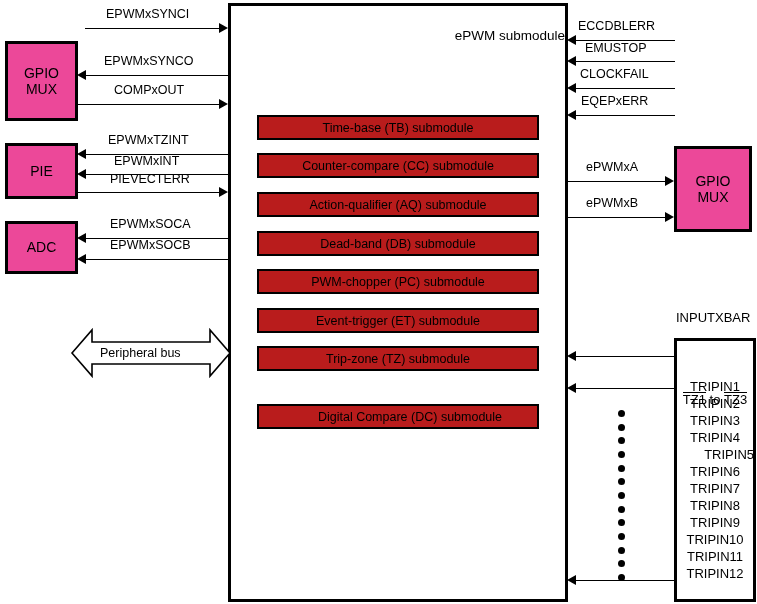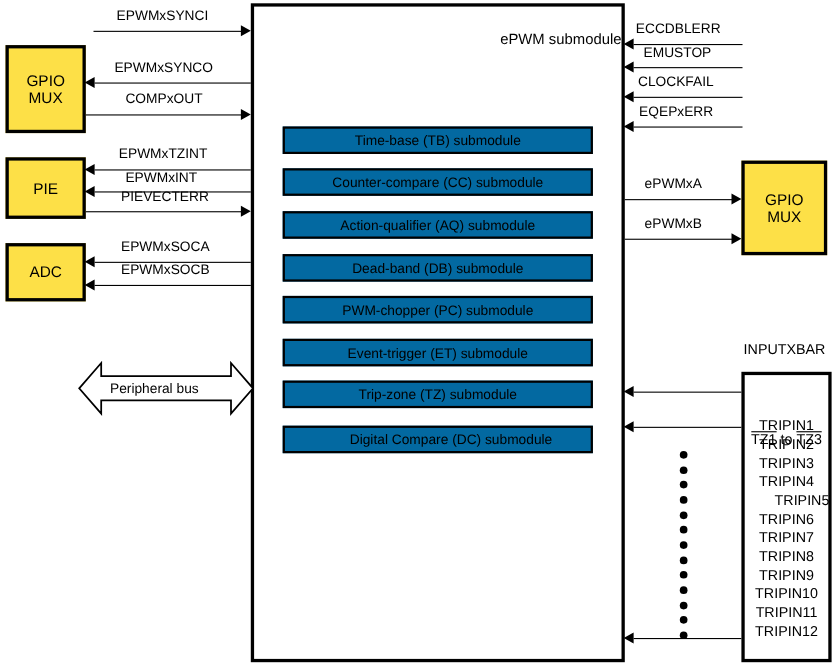--- a/index.html
+++ b/index.html
@@ -12,21 +12,21 @@
     height: 604px;
     background: #ffffff;
     font-family: "Liberation Sans", sans-serif;
     overflow: hidden;
   }
   
   .box {
     position: absolute;
     box-sizing: border-box;
     border: 3px solid #000;
-    background: #fde047;
+    background: #ec4899;
     display: flex;
     align-items: center;
     justify-content: center;
     text-align: center;
     font-size: 14px;
     color: #000;
     line-height: 1.15;
     white-space: pre-line;
   }
   .mainbox {
@@ -40,21 +40,21 @@
     left: 0; right: 0;
     top: 22px;
     text-align: right;
     font-size: 13.5px;
     color: #000;
   }
   .submodule {
     position: absolute;
     box-sizing: border-box;
     border: 2px solid #000;
-    background: #0369a1;
+    background: #b91c1c;
     display: flex;
     align-items: center;
     justify-content: center;
     font-size: 12.5px;
     color: #000;
   }
   
   .hline {
     position: absolute;
     height: 0;
@@ -143,21 +143,21 @@
   <div class="box" style="left:674px; top:146px; width:78px; height:86px;">GPIO
 MUX</div>
 
   <div class="submodule" style="left:257px; top:115px; width:282px; height:25px;">Time-base (TB) submodule</div>
   <div class="submodule" style="left:257px; top:153px; width:282px; height:25px;">Counter-compare (CC) submodule</div>
   <div class="submodule" style="left:257px; top:192px; width:282px; height:25px;">Action-qualifier (AQ) submodule</div>
   <div class="submodule" style="left:257px; top:231px; width:282px; height:25px;">Dead-band (DB) submodule</div>
   <div class="submodule" style="left:257px; top:269px; width:282px; height:25px;">PWM-chopper (PC) submodule</div>
   <div class="submodule" style="left:257px; top:308px; width:282px; height:25px;">Event-trigger (ET) submodule</div>
   <div class="submodule" style="left:257px; top:346px; width:282px; height:25px;">Trip-zone (TZ) submodule</div>
-  <div class="submodule" style="left:257px; top:387px; width:282px; height:25px;padding-left:24px;">Digital Compare (DC) submodule</div>
+  <div class="submodule" style="left:257px; top:404px; width:282px; height:25px;padding-left:24px;">Digital Compare (DC) submodule</div>
 
   <div class="hline" style="left:85px; top:28px; width:137px;"></div>
   <div class="arrow arrow-r" style="left:219px; top:23px;"></div>
   <div class="siglabel" style="left:106px; top:7px;">EPWMxSYNCI</div>
 
   <div class="hline" style="left:86px; top:75px; width:142px;"></div>
   <div class="arrow arrow-l" style="left:77px; top:70px;"></div>
   <div class="siglabel" style="left:104px; top:54px;">EPWMxSYNCO</div>
 
   <div class="hline" style="left:78px; top:104px; width:144px;"></div>

